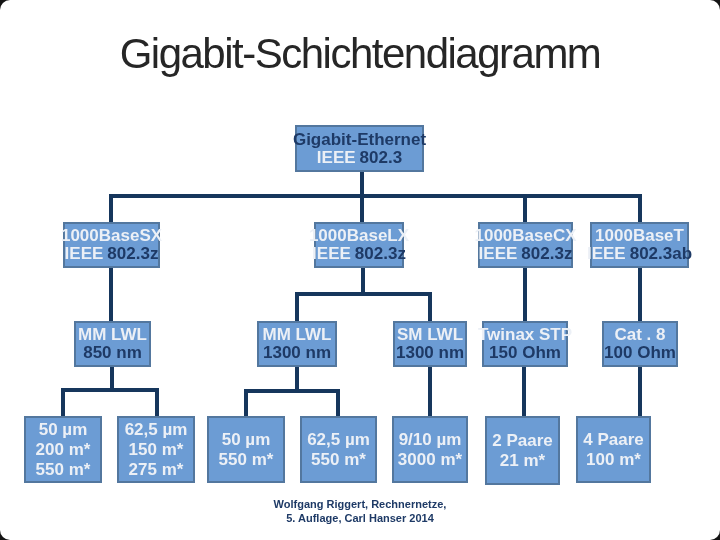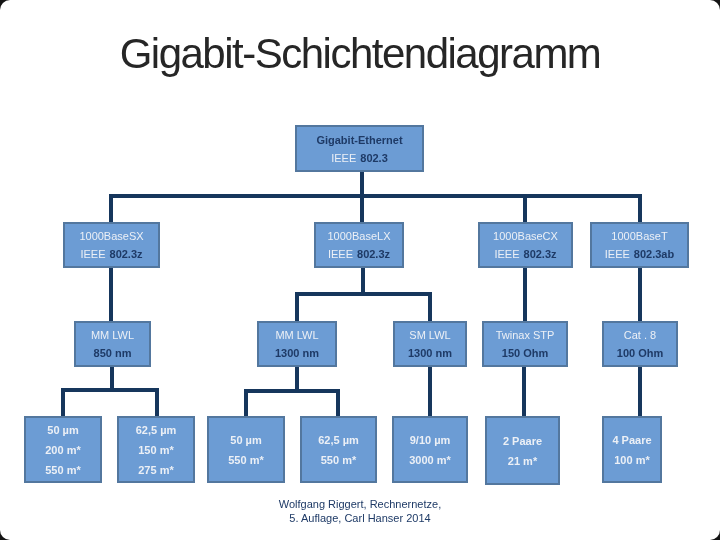--- a/index.html
+++ b/index.html
@@ -20,31 +20,32 @@
     position:absolute;top:30px;left:0;width:100%;margin:0;
     text-align:center;font-size:42px;font-weight:400;letter-spacing:-1.5px;
     color:var(--title-text);
   }
   .connectors{position:absolute;left:0;top:0;}
   .connectors path{stroke:var(--connector);stroke-width:4;fill:none;}
   .node{
     position:absolute;box-sizing:border-box;
     background:var(--box-fill);border:2px solid var(--box-border);
     display:flex;flex-direction:column;align-items:center;justify-content:center;
-    text-align:center;font-size:11px;line-height:18px;white-space:nowrap;
+    text-align:center;font-size:17px;line-height:18px;white-space:nowrap;
   }
-  .node .lt{color:var(--text-light);font-weight:400;}
+  .node .lt{color:var(--text-light);font-weight:700;}
   .node .dk{color:var(--text-dark);font-weight:700;}
   .node .std-num{margin-left:4px;margin-top:8px;}
   .node.leaf{line-height:20px;}
   .node.leaf .lt{font-weight:700;}
   .footer{
     position:absolute;top:497px;left:0;width:100%;
     text-align:center;font-size:11px;line-height:14px;
     color:var(--text-dark);
+    font-weight:bold;
   }
 </style>
 </head>
 <body>
 
 <div class="slide">
 
   <h1 class="title">Gigabit-Schichtendiagramm</h1>
 
   <svg class="connectors" width="720" height="540" viewBox="0 0 720 540" aria-hidden="true">
@@ -135,21 +136,21 @@
     <div class="lt">550 m*</div>
   </div>
   <div class="node leaf" style="left:392px;top:416px;width:76px;height:67px">
     <div class="lt">9/10 µm</div>
     <div class="lt">3000 m*</div>
   </div>
   <div class="node leaf" style="left:485px;top:416px;width:75px;height:69px">
     <div class="lt">2 Paare</div>
     <div class="lt">21 m*</div>
   </div>
-  <div class="node leaf" style="left:602px;top:416px;width:60px;height:67px">
+  <div class="node leaf" style="left:576px;top:416px;width:75px;height:67px">
     <div class="lt">4 Paare</div>
     <div class="lt">100 m*</div>
   </div>
 
   <div class="footer">
     <div>Wolfgang Riggert, Rechnernetze,</div>
     <div>5. Auflage, Carl Hanser 2014</div>
   </div>
 
 </div>

